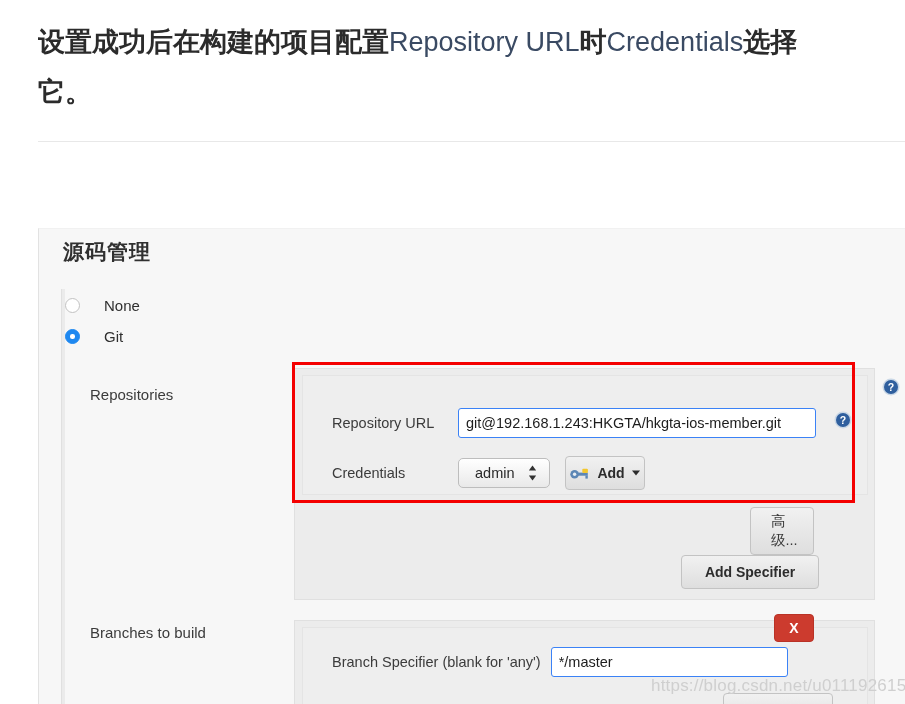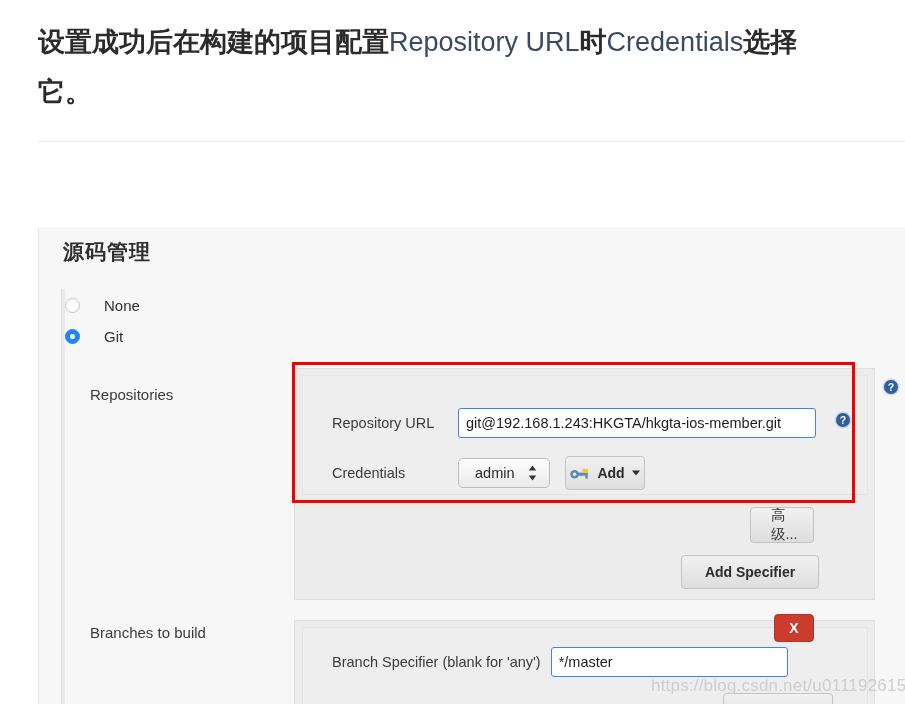--- a/index.html
+++ b/index.html
@@ -239,21 +239,21 @@
     width: 80px;
     gap: 8px;
   }
   .key-icon { width: 19px; height: 13px; flex: none; }
   .caret-dn { width: 8px; height: 6px; flex: none; margin-left: -1px; }
 
   .btn-advanced {
     position: absolute;
     left: 750px;
     top: 507px;
-    height: 36px;
+    height: 48px;
     width: 64px;
     font-weight: normal;
     font-size: 14.5px;
     color: #3a3a3a;
     padding-left: 20px;
   }
   .btn-add-repo {
     position: absolute;
     left: 681px;
     top: 555px;

